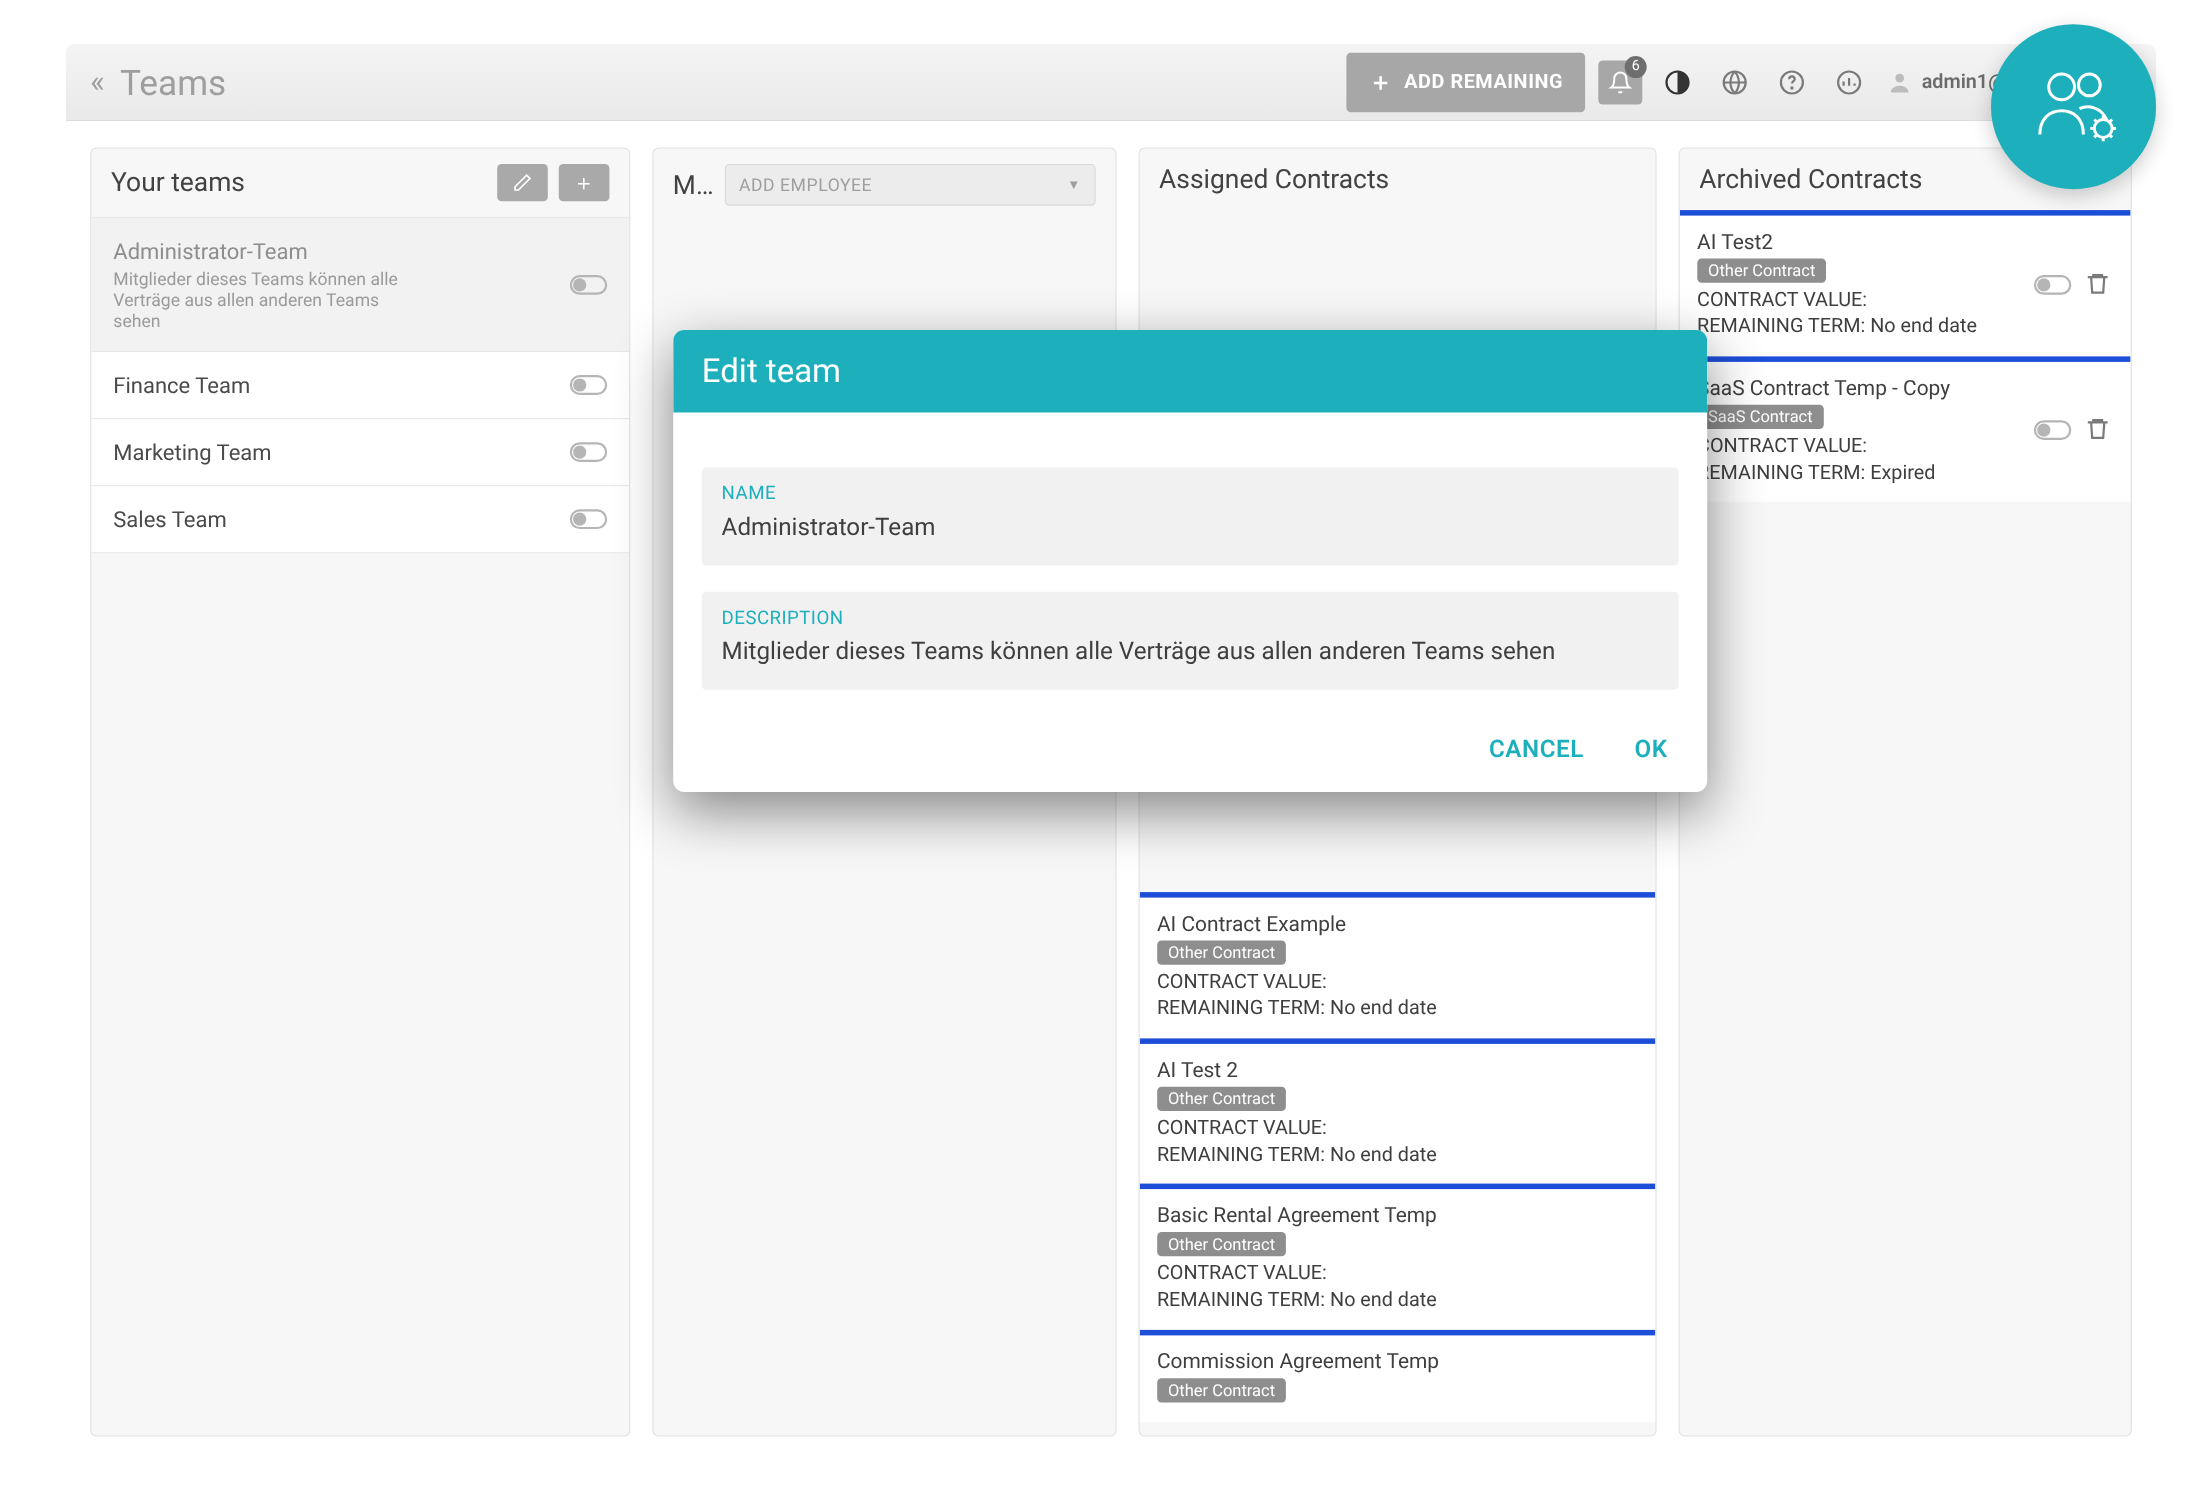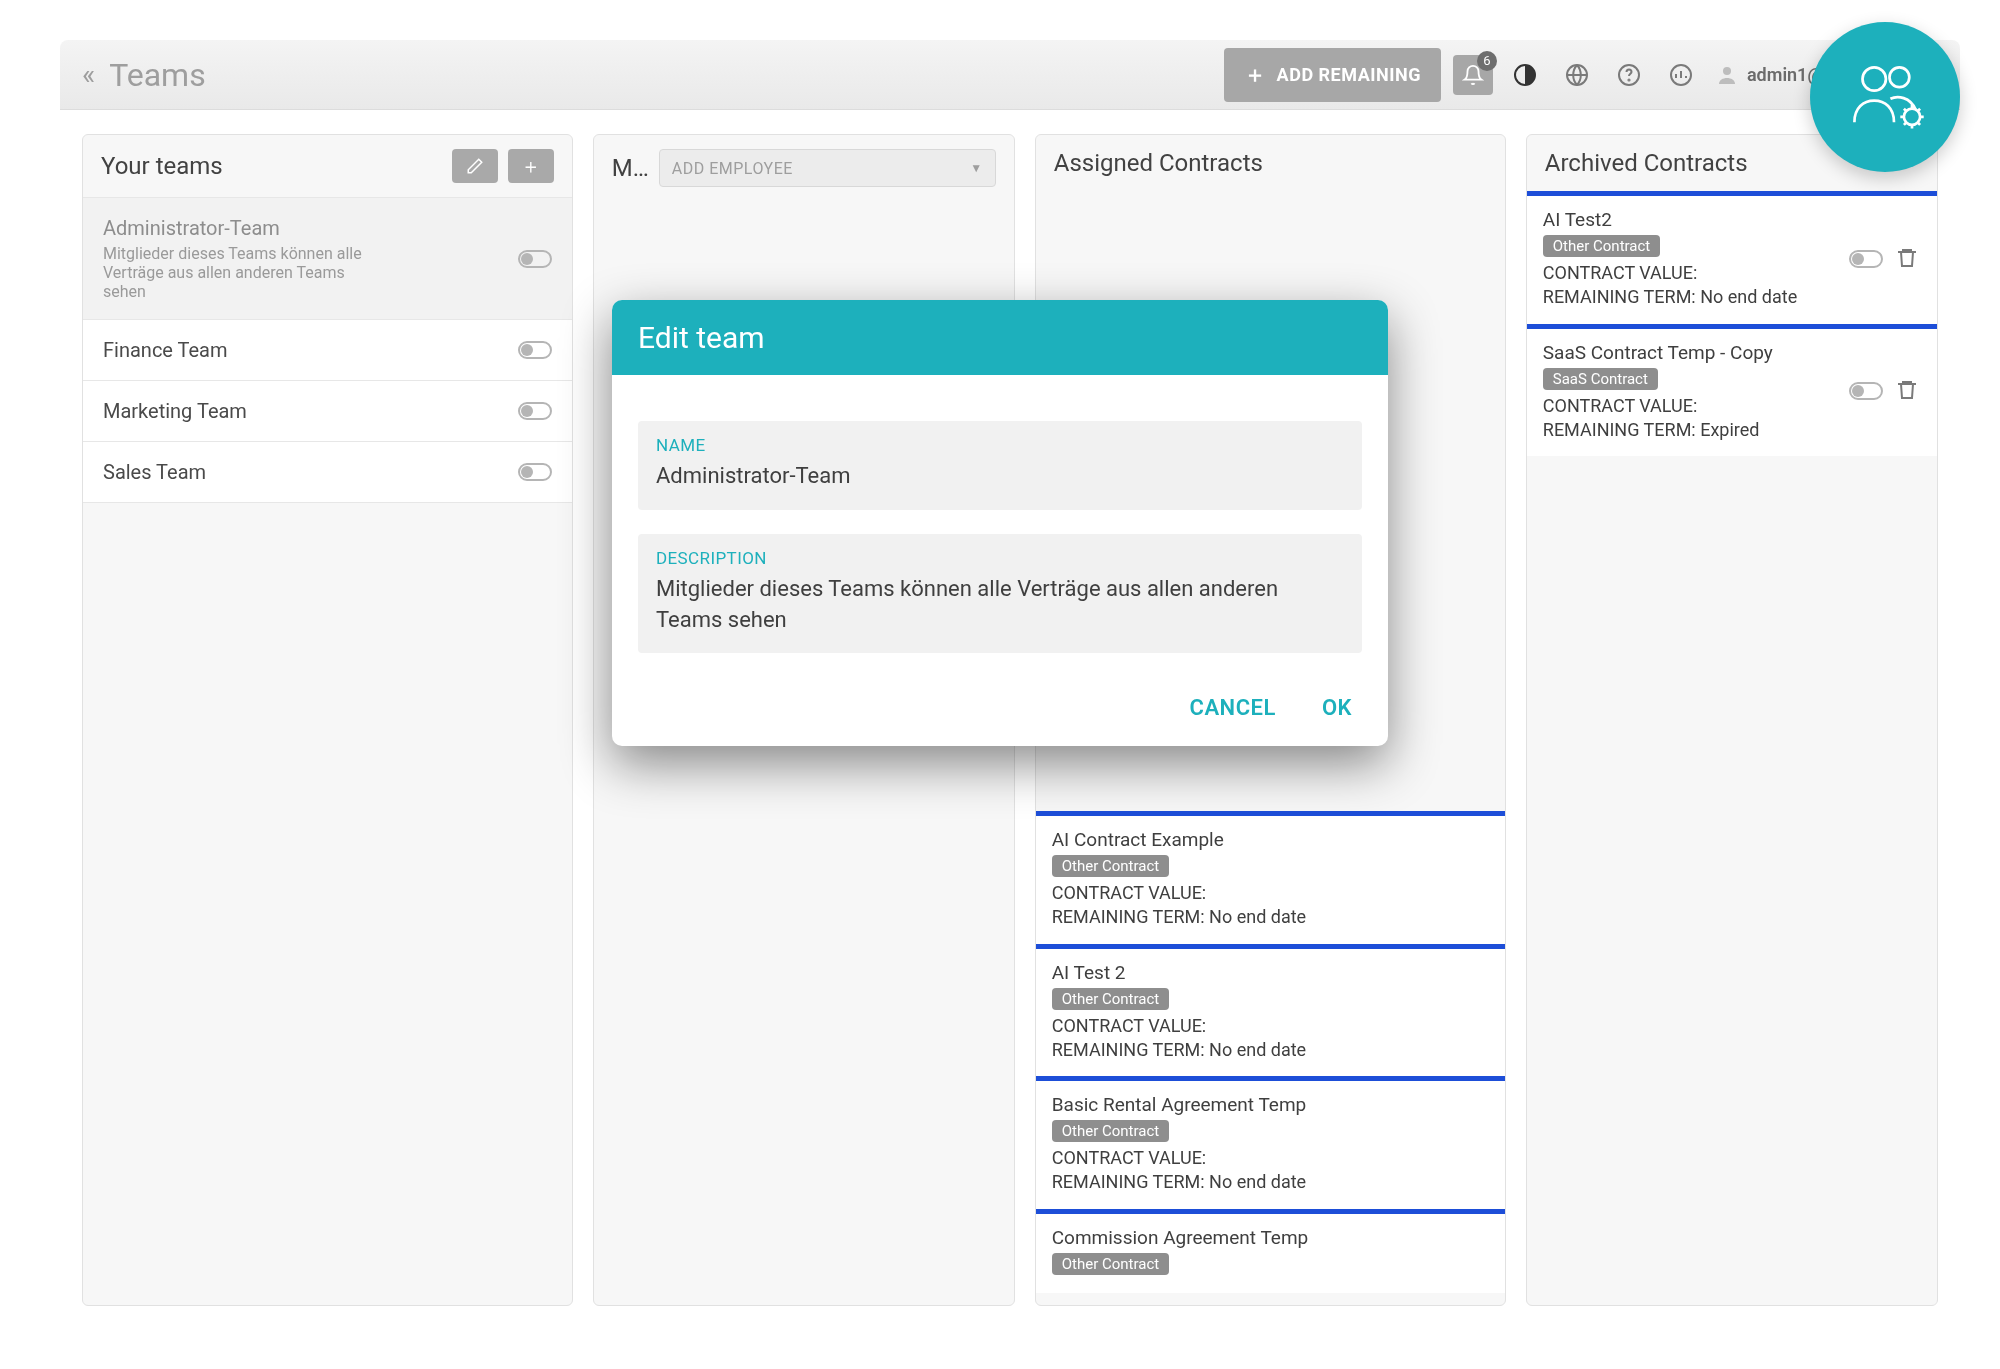--- a/index.html
+++ b/index.html
@@ -46,23 +46,23 @@
   .contract-card { background: #fff; border-top: 5px solid #1d4ed8; padding: 12px 16px 14px; }
   .cc-title { color: #3f3f3f; font-size: 19px; margin-bottom: 4px; }
   .cc-tag { display: inline-block; background: #8e8e8e; color: #fff; padding: 2px 10px; border-radius: 4px; font-size: 15px; margin-bottom: 4px; }
   .cc-line { color: #3f3f3f; font-size: 18px; line-height: 1.35; }
   .cc-row { display: flex; align-items: center; gap: 12px; }
   .cc-meta { flex: 1; }
   .trash { width: 26px; height: 26px; color: #7a7a7a; cursor: pointer; }
 
   
   .modal-backdrop { position: absolute; inset: 0; pointer-events: none; }
-  .modal { position: absolute; left: 552px; top: 260px; width: 776px; background: #fff; border-radius: 10px; box-shadow: 0 18px 50px rgba(0,0,0,0.45); overflow: hidden; }
+  .modal { position: absolute; left: 552px; top: 260px; width: 940px; background: #fff; border-radius: 10px; box-shadow: 0 18px 50px rgba(0,0,0,0.45); overflow: hidden; }
   .modal-head { background: #1db0bc; color: #fff; padding: 20px 26px; font-size: 30px; }
-  .modal-body { padding: 46px 26px 10px; }
+  .modal-body { padding: 22px 26px 10px; margin-top: 28px; }
   .field { background: #f1f1f1; border-radius: 4px; padding: 14px 18px 18px; margin-bottom: 24px; }
   .field-label { color: #1db0bc; font-size: 17px; letter-spacing: .4px; margin-bottom: 6px; }
   .field-value { color: #3f3f3f; font-size: 22px; line-height: 1.4; }
   .modal-actions { display: flex; justify-content: flex-end; gap: 46px; padding: 8px 36px 26px; }
   .modal-btn { color: #1db0bc; font-size: 22px; font-weight: 600; cursor: pointer; letter-spacing: .5px; }
 
   
   .fab { position: absolute; top: 22px; right: 40px; width: 150px; height: 150px; background: #1db0bc; border-radius: 50%; display: flex; align-items: center; justify-content: center; color: #fff; box-shadow: 0 6px 18px rgba(0,0,0,.2); z-index: 40; }
 
   svg { display: block; }

